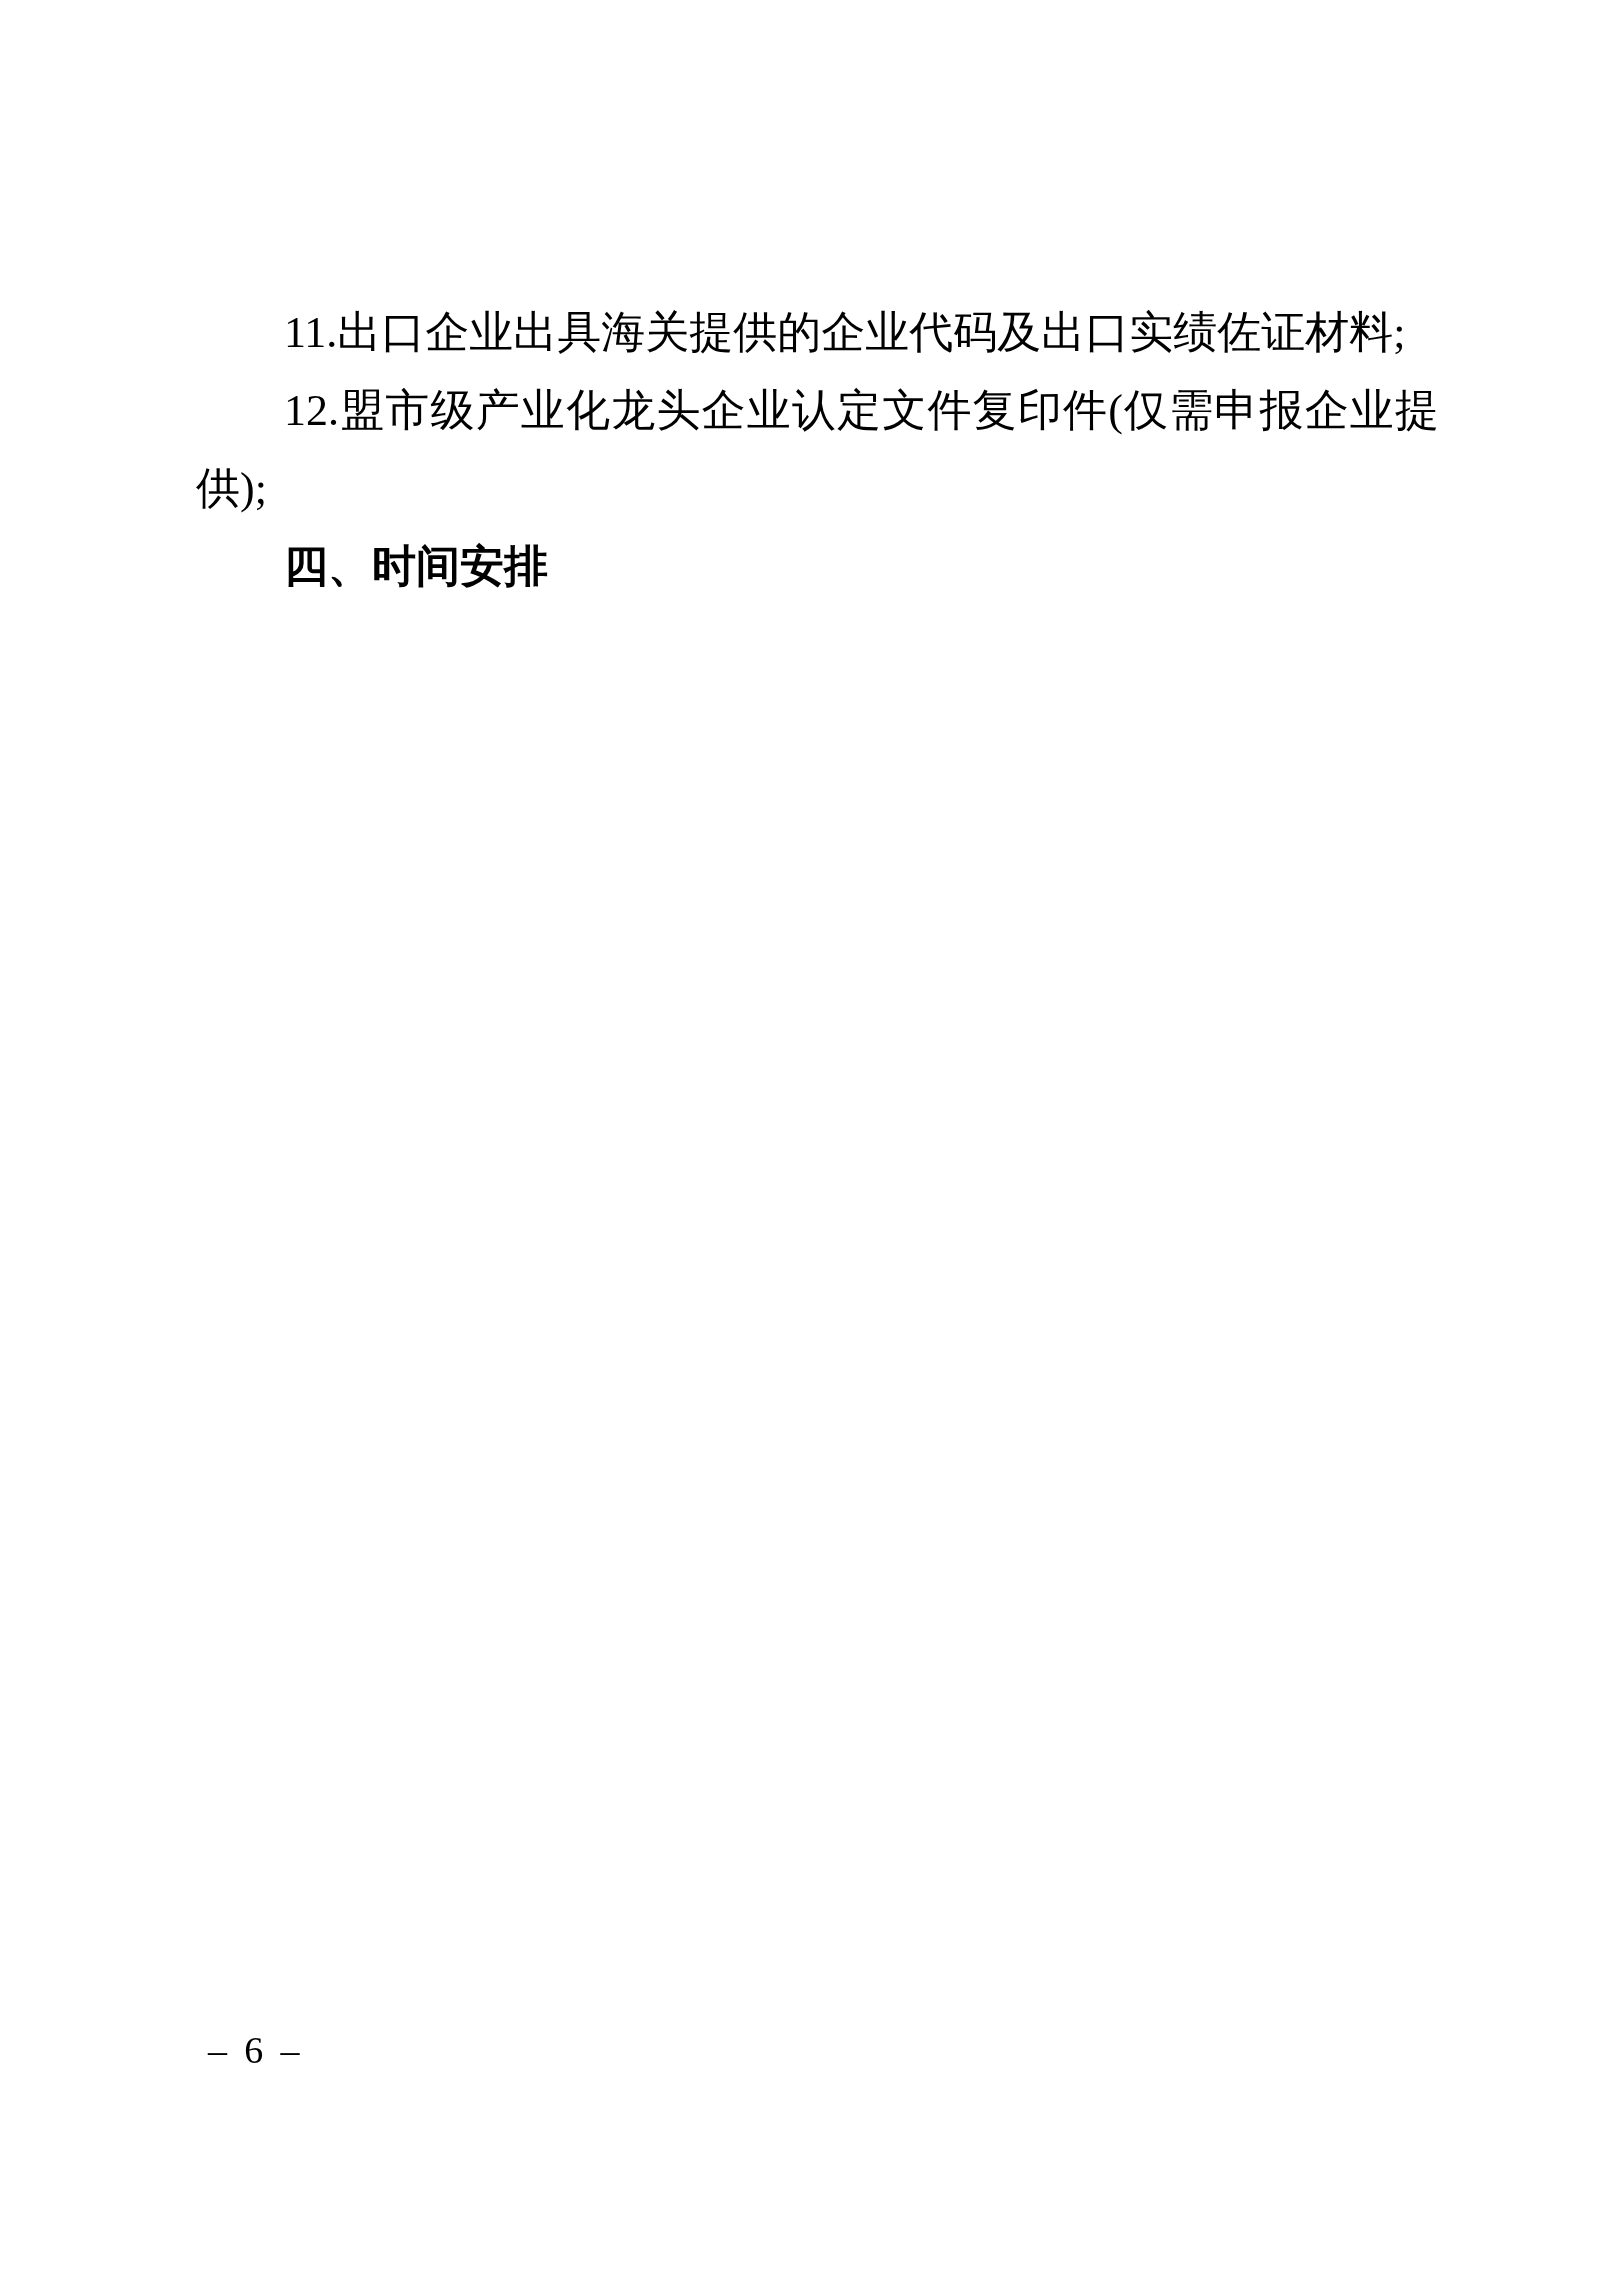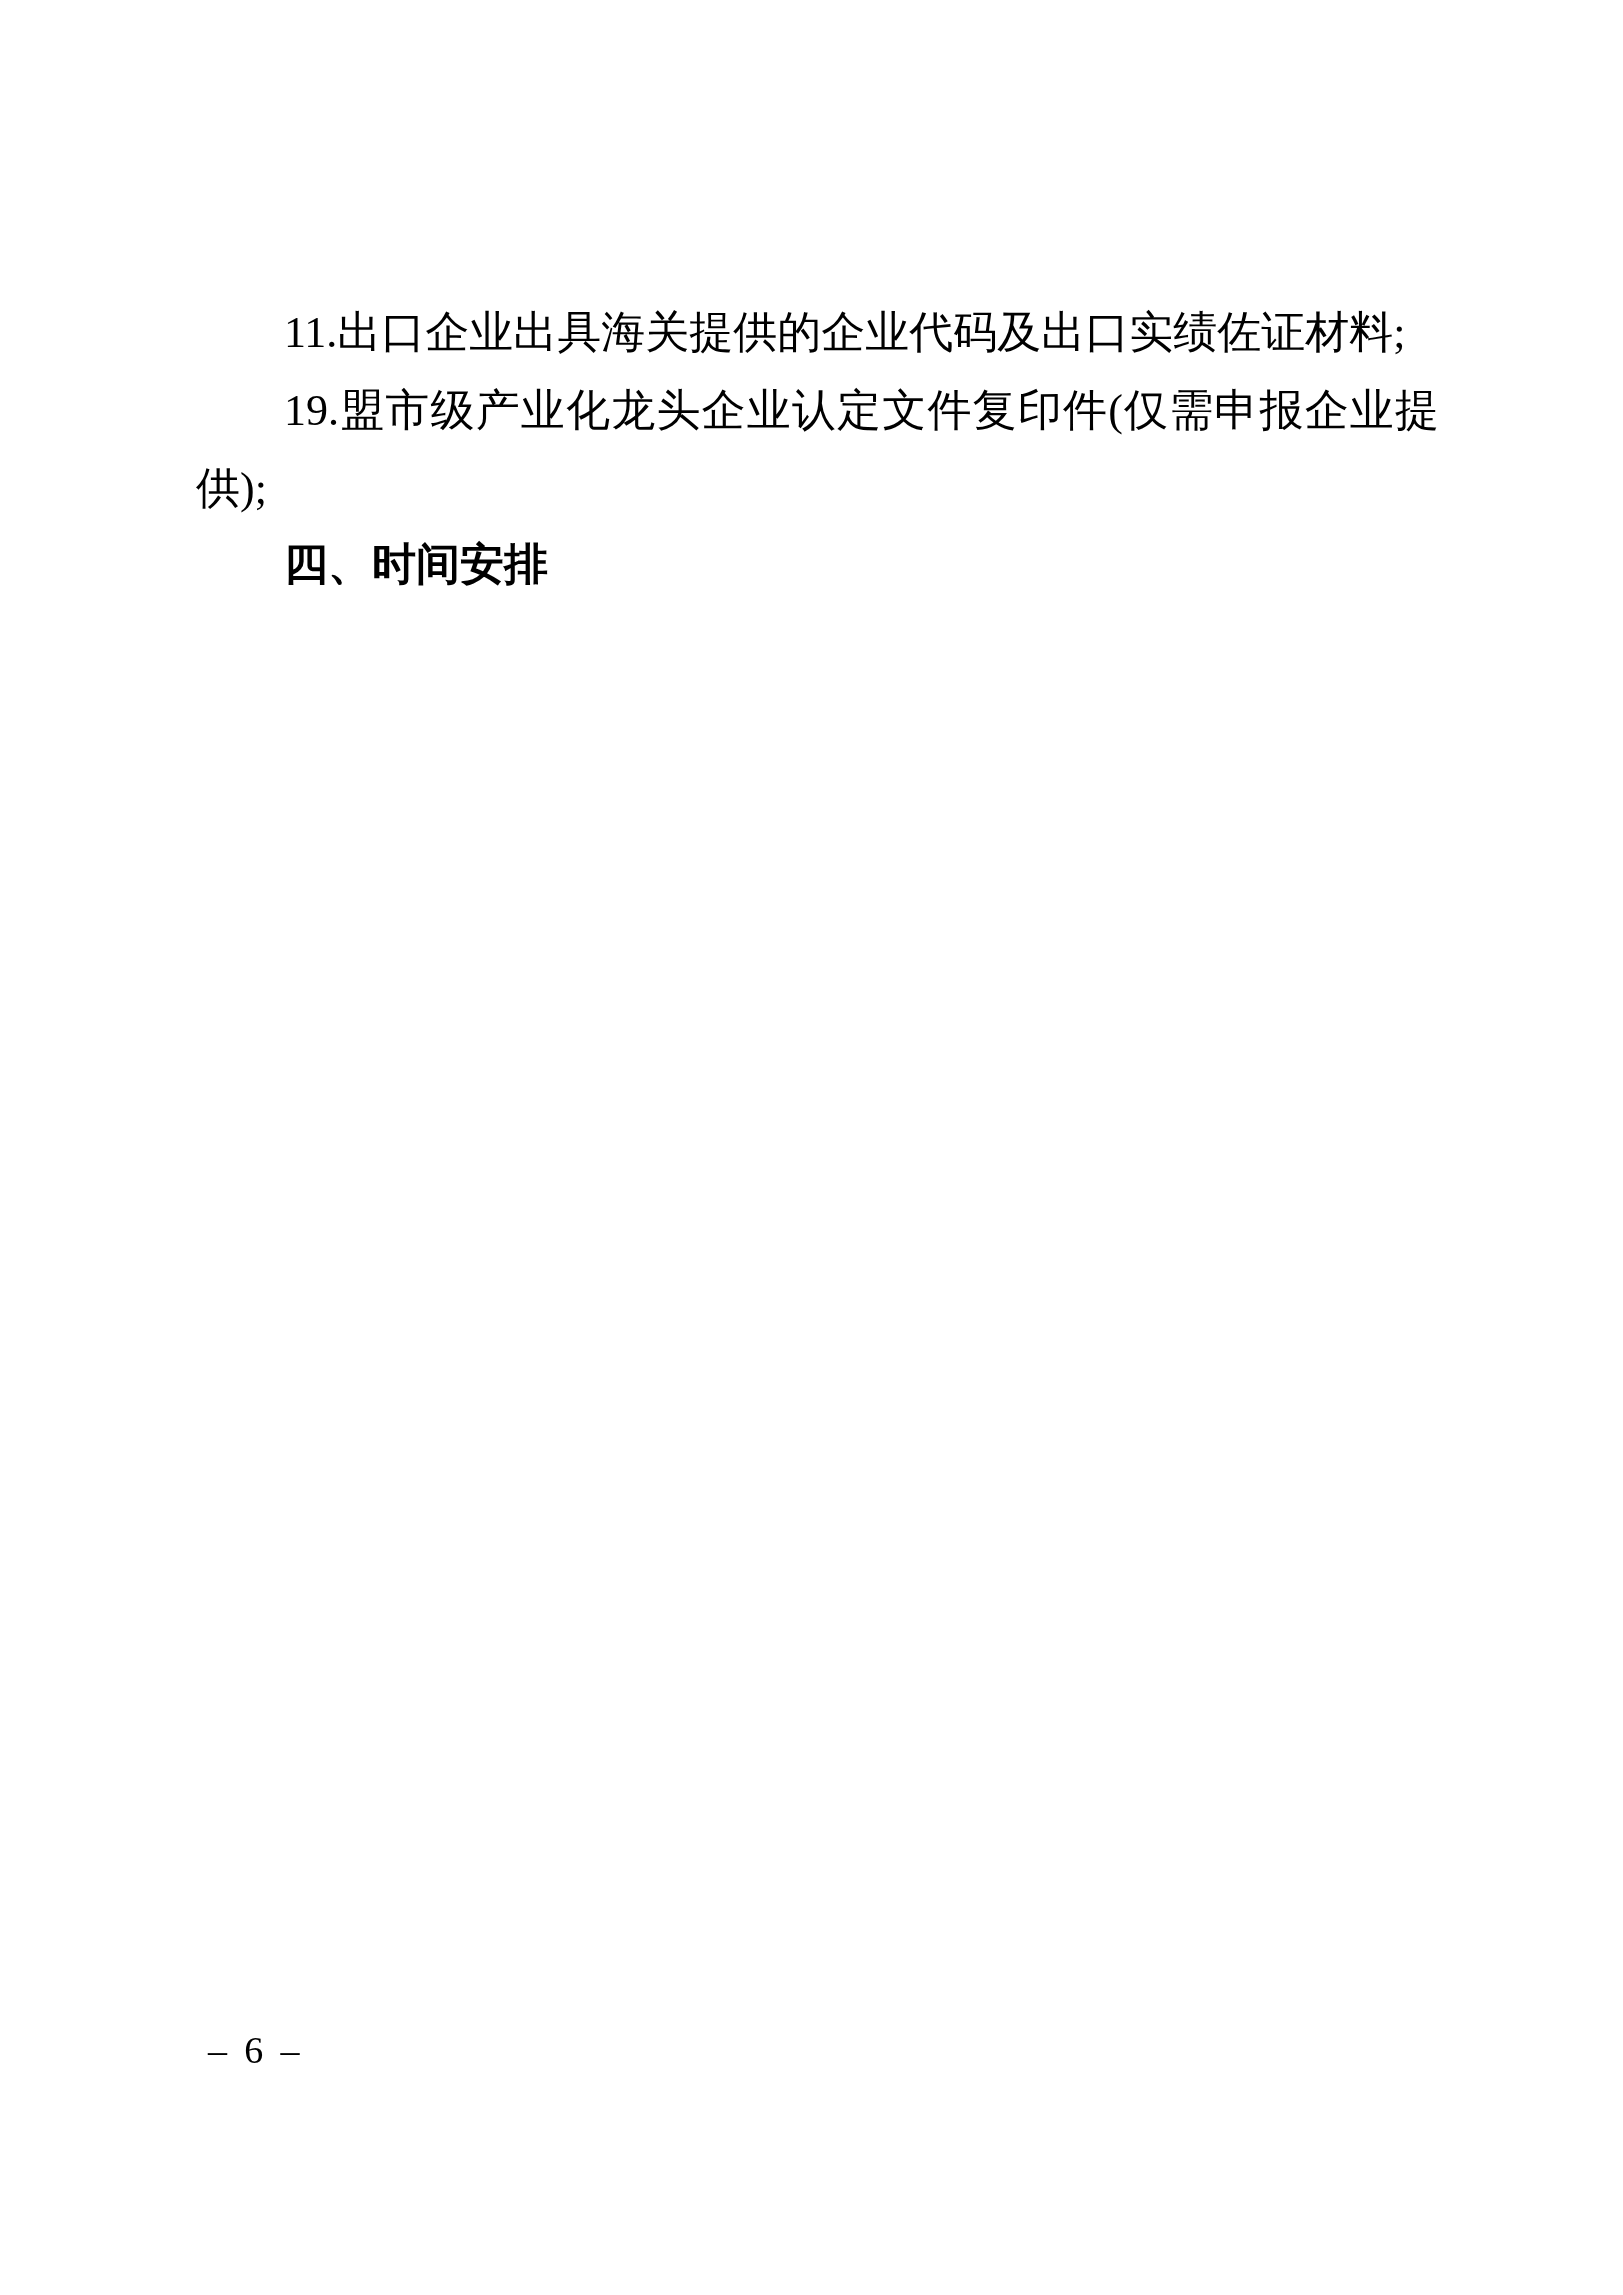--- a/index.html
+++ b/index.html
@@ -29,38 +29,38 @@
     font-size: 44px;
     line-height: 78px;
     color: #000000;
   }
   .content p {
     margin: 0;
     padding: 0;
     text-indent: 2em;
   }
   .heading {
-    font-family: Liberation Mono, monospace;
+    font-family: Liberation Serif, serif;
     font-weight: 700;
   }
   .footer {
     position: absolute;
     left: 208px;
     top: 2027px;
     font-family: "Liberation Serif", "DejaVu Serif", serif;
     font-size: 38px;
     line-height: 47px;
     letter-spacing: 3.9px;
     color: #000000;
   }
 </style>
 </head>
 <body>
 
 <div class="page">
   <div class="content">
     <p>11.出口企业出具海关提供的企业代码及出口实绩佐证材料;</p>
-    <p>19.盟市级产业化龙头企业认定文件复印件(仅需申报企业提供);</p>
+    <p>12.盟市级产业化龙头企业认定文件复印件(仅需申报企业提供);</p>
     <p class="heading">四、时间安排</p>
   </div>
   <div class="footer">– 6 –</div>
 </div>
 
 
 </body></html>

